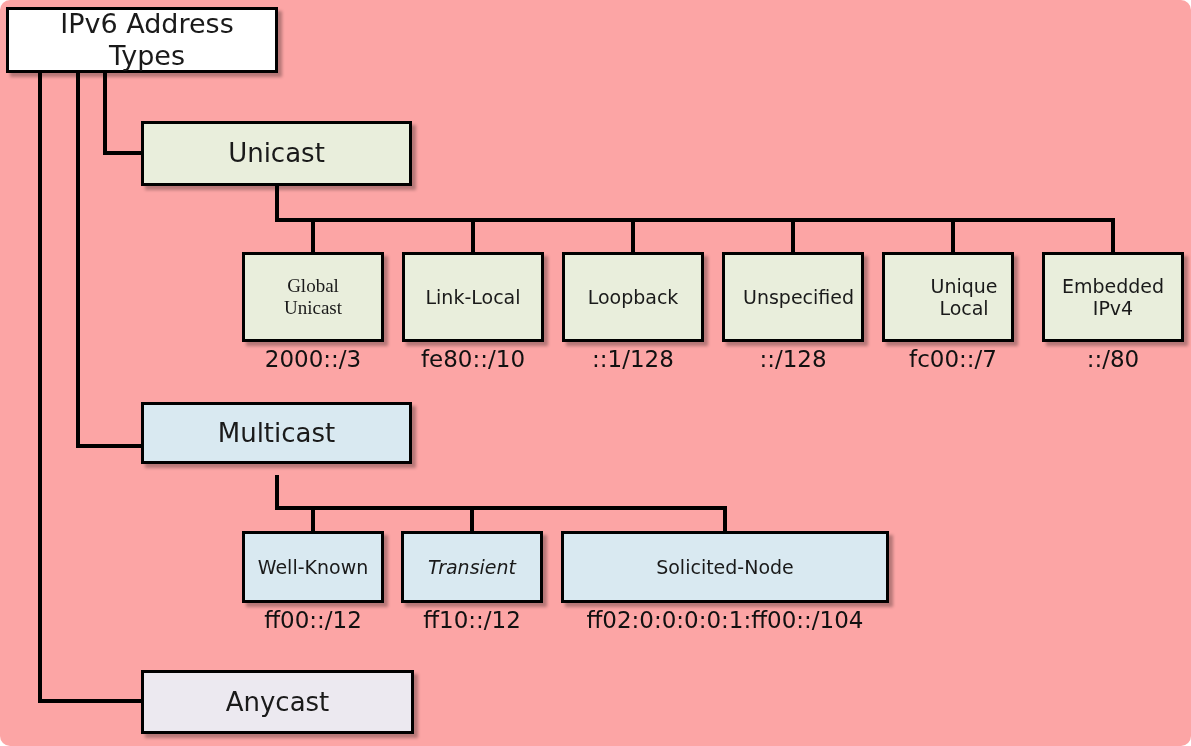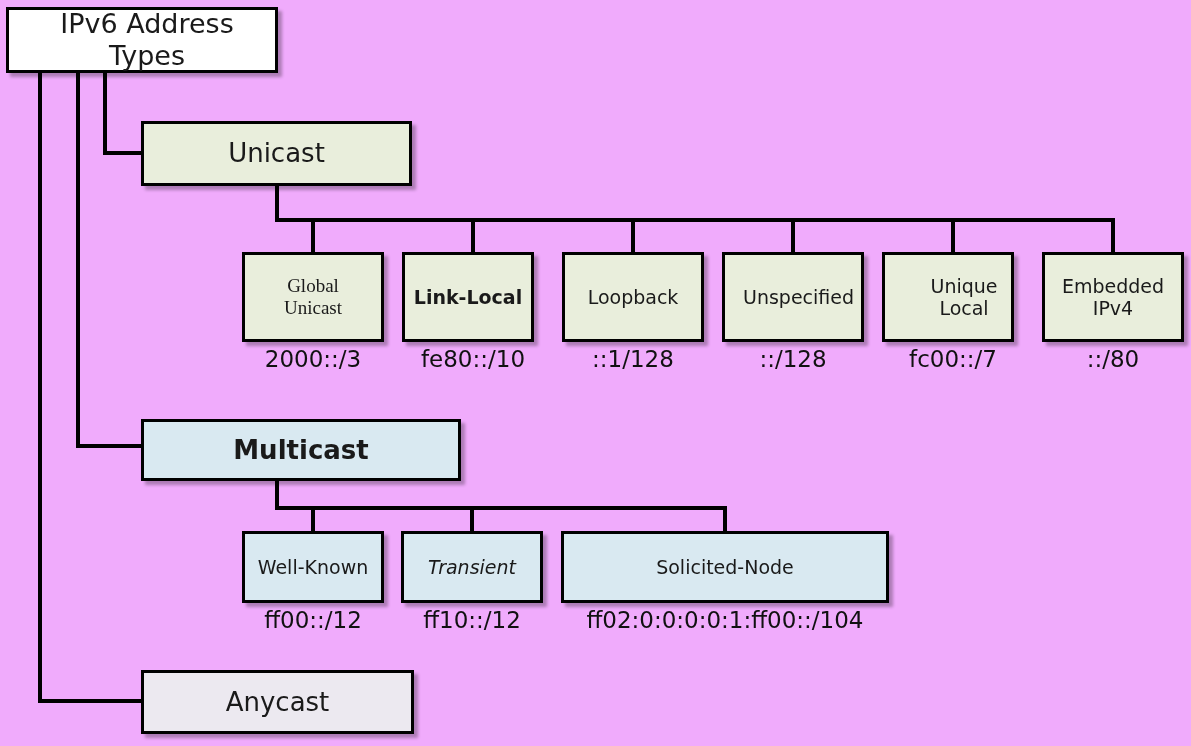--- a/index.html
+++ b/index.html
@@ -5,23 +5,24 @@
 <style>
   html, body {
     margin: 0;
     padding: 0;
     background: #ffffff;
   }
   #canvas {
     position: relative;
     width: 1191px;
     height: 746px;
-    background: #f0abfc;
+    background: #fca5a5;
     font-family: "DejaVu Sans", "Liberation Sans", sans-serif;
     overflow: hidden;
+    border-radius: 10px;
   }
   svg#wires {
     position: absolute;
     left: 0;
     top: 0;
     width: 1191px;
     height: 746px;
     pointer-events: none;
   }
   .node {
@@ -99,21 +100,21 @@
   </div>
 
   <div class="node lvl2 fill-green" style="left:242px; top:252px; width:142px; height:90px;font-family:Liberation Serif, serif;">
     <span>
       <span>Global</span>
       <span>Unicast</span>
     </span>
   </div>
   <div class="prefix" style="left:242px; top:346px; width:142px;">2000::/3</div>
 
-  <div class="node lvl2 fill-green" style="left:402px; top:252px; width:132px; height:90px;font-weight:bold;">
+  <div class="node lvl2 fill-green" style="left:402px; top:252px; width:142px; height:90px;">
     <span>Link-Local</span>
   </div>
   <div class="prefix" style="left:402px; top:346px; width:142px;">fe80::/10</div>
 
   <div class="node lvl2 fill-green" style="left:562px; top:252px; width:142px; height:90px;">
     <span>Loopback</span>
   </div>
   <div class="prefix" style="left:562px; top:346px; width:142px;">::1/128</div>
 
   <div class="node lvl2 fill-green" style="left:722px; top:252px; width:142px; height:90px;padding-left:11px;">
@@ -130,21 +131,21 @@
   <div class="prefix" style="left:882px; top:346px; width:142px;">fc00::/7</div>
 
   <div class="node lvl2 fill-green" style="left:1042px; top:252px; width:142px; height:90px;">
     <span>
       <span>Embedded</span>
       <span>IPv4</span>
     </span>
   </div>
   <div class="prefix" style="left:1042px; top:346px; width:142px;">::/80</div>
 
-  <div class="node lvl1 fill-blue" style="left:141px; top:419px; width:320px; height:62px;font-weight:bold;">
+  <div class="node lvl1 fill-blue" style="left:141px; top:402px; width:271px; height:62px;">
     <span>Multicast</span>
   </div>
 
   <div class="node lvl2 fill-blue" style="left:242px; top:531px; width:142px; height:72px;">
     <span>Well-Known</span>
   </div>
   <div class="prefix" style="left:242px; top:607px; width:142px;">ff00::/12</div>
 
   <div class="node lvl2 fill-blue" style="left:401px; top:531px; width:142px; height:72px;font-style:italic;">
     <span>Transient</span>

